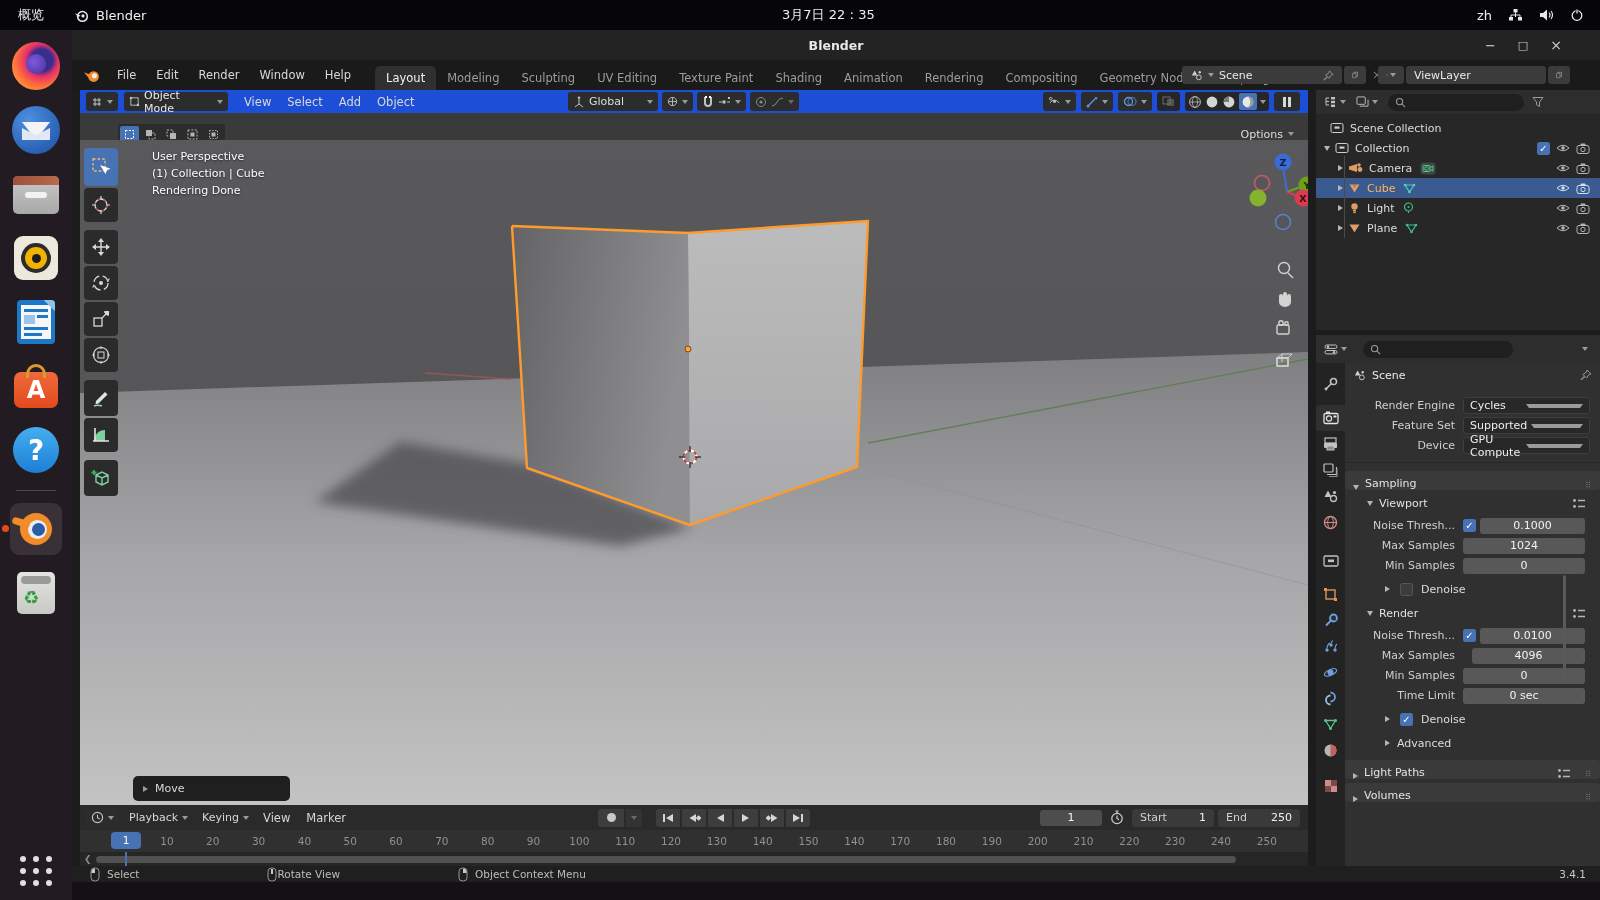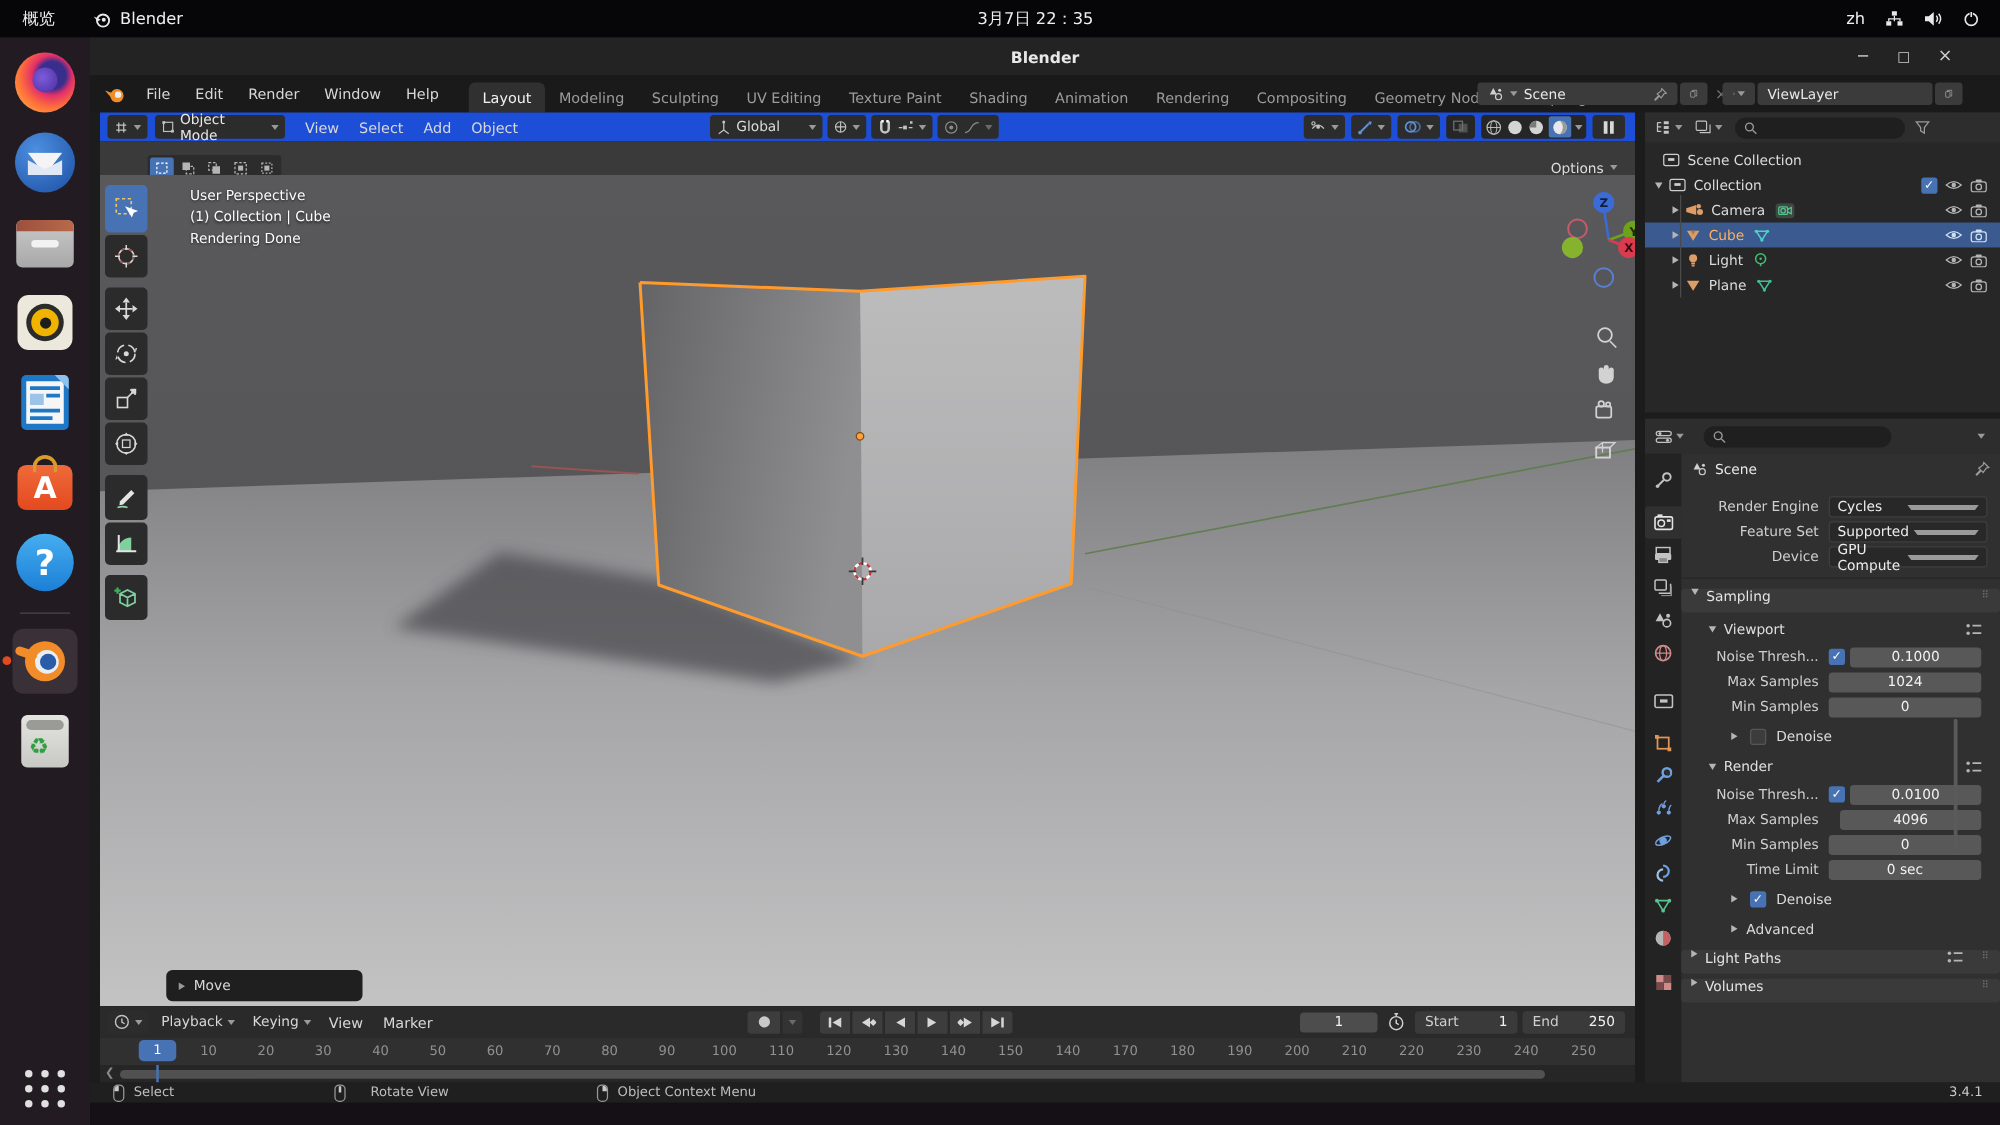--- a/index.html
+++ b/index.html
@@ -41,21 +41,21 @@
   .ptab{width:29px;height:26px;display:flex;align-items:center;justify-content:center;flex:none}
   .ptab.active{background:#303030;border-radius:3px 0 0 3px}
   #pcontent{position:absolute;left:29px;top:28px;width:255px;height:503px}
   .prow{display:flex;align-items:center;height:17px;margin-bottom:3px}
   .lb{width:112px;text-align:right;color:#cfcfcf;font-size:11px;flex:none;padding-right:2px}
   .nf{background:#585858;border-radius:3px;height:16px;line-height:16px;text-align:center;color:#f2f2f2;font-size:11px;flex:1;margin-right:15px}
   .dd{background:#282828;border:1px solid #3e3e3e;border-radius:3px;height:17px;display:flex;align-items:center;padding:0 6px;font-size:11px;color:#ededed;flex:1;margin-right:10px;gap:4px}
   .dd span{flex:1}
   .cb{width:13px;height:13px;border-radius:2.5px;background:#4772b3;color:#fff;font-size:10px;line-height:13px;text-align:center;font-weight:bold;flex:none;margin:0 4px 0 6px}
   .cb.off{background:#3c3c3c;border:1px solid #565656;color:transparent}
-  .phdr{height:19px;background:#3a3a3a;border-radius:3px;display:flex;align-items:flex-start;padding:0 8px;gap:6px;color:#e4e4e4;margin-bottom:4px}
+  .phdr{height:19px;background:#3a3a3a;border-radius:3px;display:flex;align-items:flex-end;padding:0 8px;gap:6px;color:#e4e4e4;margin-bottom:4px}
   .grip{color:#6f6f6f;font-size:8px;letter-spacing:1px;margin-left:auto}
 
   
   #tlhdr{left:8px;top:775px;width:1228px;height:25px;background:#2a2a2a}
   #ruler{left:8px;top:800px;width:1228px;height:22px;background:#303030;color:#919191}
   #scrub{left:8px;top:822px;width:1228px;height:14px;background:#262626}
   .tick{width:45.83px;text-align:center;font-size:10.5px}
   .tbtn{width:24px;height:18px;background:#3d3d3d;display:flex;align-items:center;justify-content:center}
   #statusbar{left:0;top:836px;width:1528px;height:16px;background:#1f1f1f;color:#bdbdbd;font-size:10.5px}
 
@@ -1097,21 +1097,21 @@
   </div>
 
   <div class="ab fx" id="statusbar">
     <div class="fx" style="margin-left:18px;gap:7px">
       <svg width="10" height="15" viewBox="0 0 10 15">
           <rect x="1" y="1" width="8" height="13" rx="3.5" fill="none" stroke="#9a9a9a"></rect>
           <path d="M1.5 5 Q1.5 1.5 5 1.5 L5 6 L1.5 6 Z" fill="#c9c9c9"></path>
         </svg>
       <span>Select</span>
     </div>
-    <div class="fx" style="margin-left:128px;gap:19px">
+    <div class="fx" style="margin-left:128px;gap:0">
       <svg width="10" height="15" viewBox="0 0 10 15">
           <rect x="1" y="1" width="8" height="13" rx="3.5" fill="none" stroke="#9a9a9a"></rect>
           <rect x="4" y="2" width="2" height="5" fill="#c9c9c9"></rect>
         </svg>
       <span>Rotate View</span>
     </div>
     <div class="fx" style="margin-left:118px;gap:7px">
       <svg width="10" height="15" viewBox="0 0 10 15">
           <rect x="1" y="1" width="8" height="13" rx="3.5" fill="none" stroke="#9a9a9a"></rect>
           <path d="M8.5 5 Q8.5 1.5 5 1.5 L5 6 L8.5 6 Z" fill="#c9c9c9"></path>

